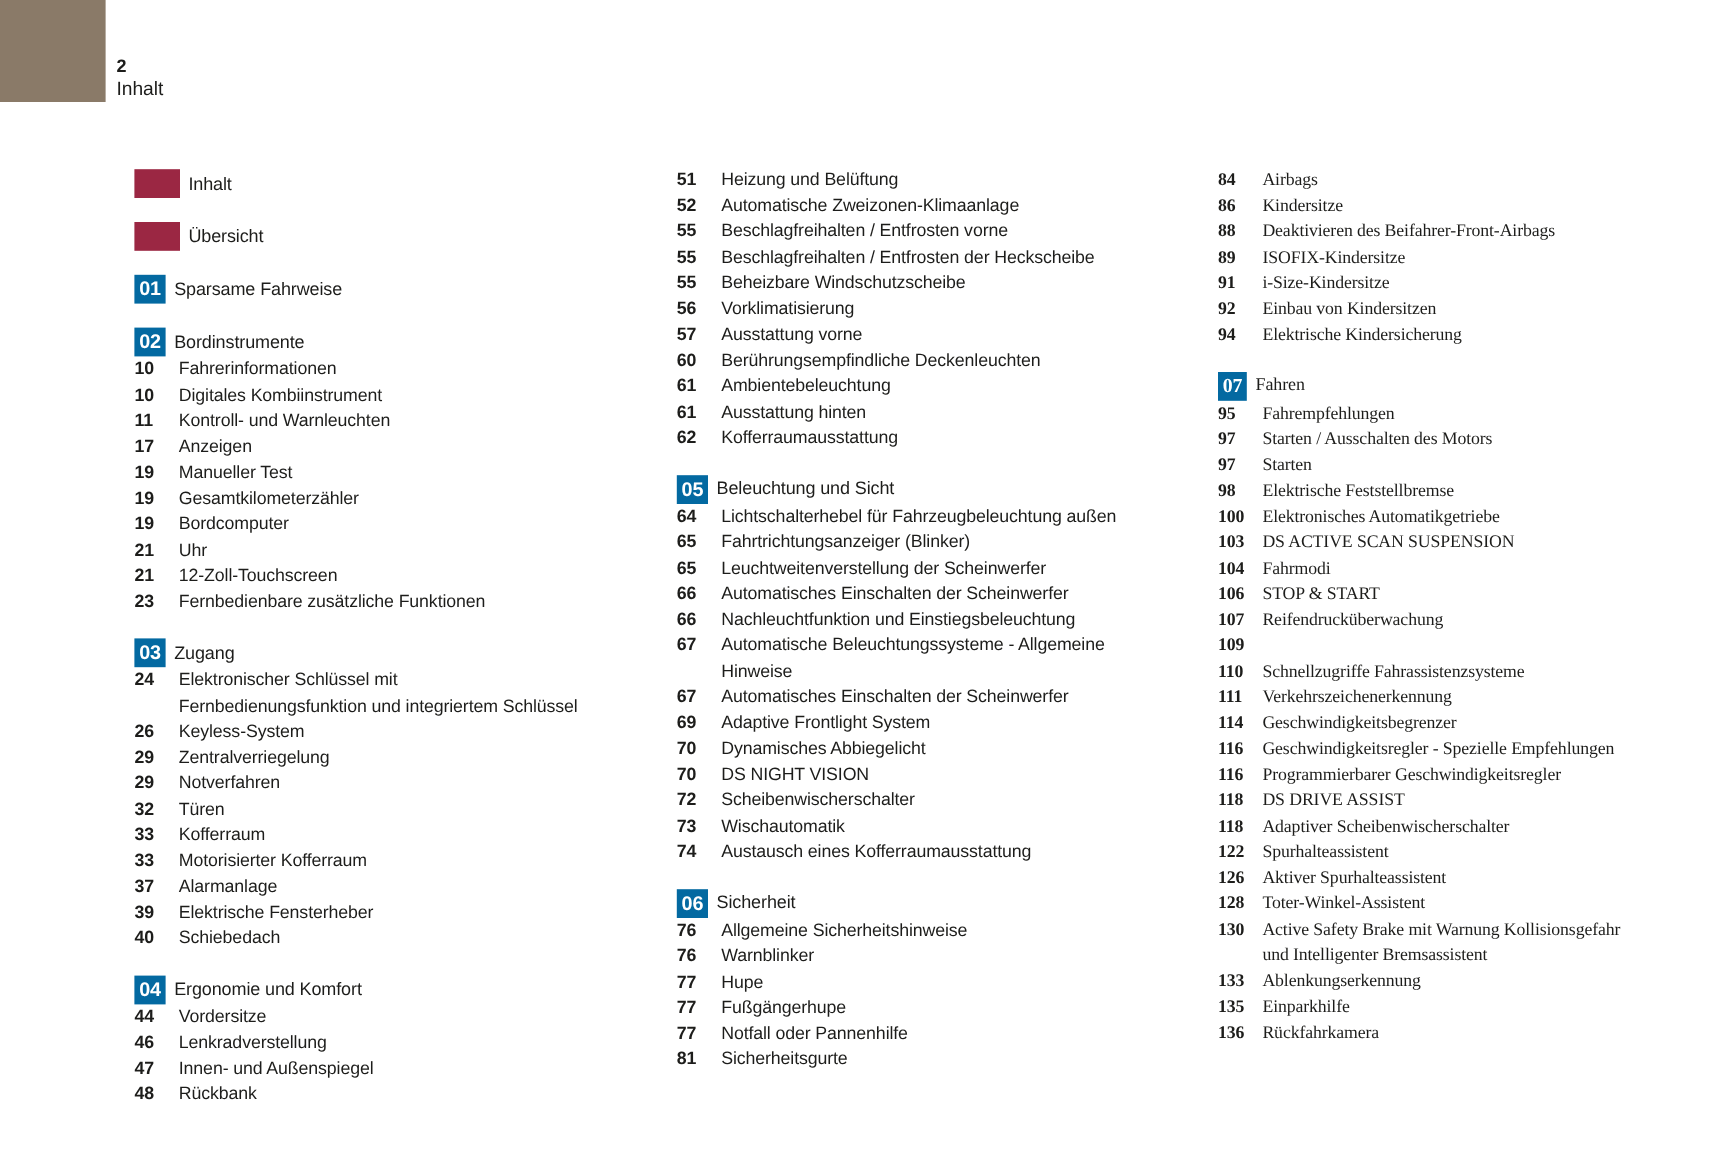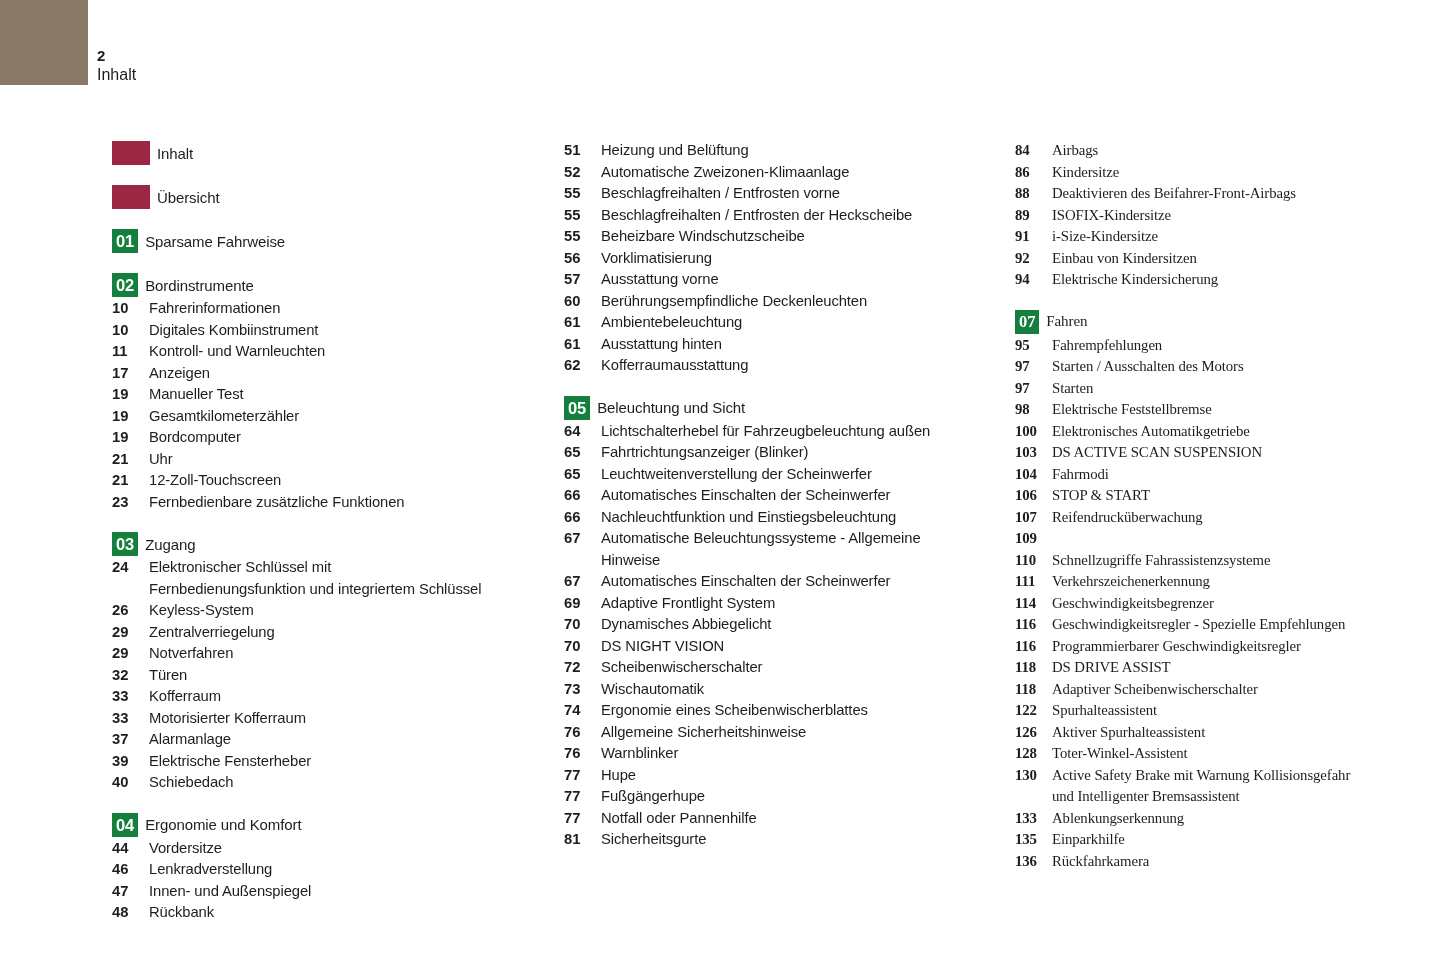--- a/index.html
+++ b/index.html
@@ -21,21 +21,21 @@
   .col-3{left:1015px;width:440px;font-family:Liberation Serif, serif;}
   .col > div:first-child{margin-top:0 !important;}
 
   .row{display:flex;font-size:14.8px;line-height:21.5px;letter-spacing:-0.1px;}
   .row .num{flex:none;width:37px;font-weight:bold;}
   .row .lbl{white-space:pre-line;}
 
   .sec{display:flex;align-items:center;gap:7px;margin-top:18px;height:26px;
        font-size:15px;letter-spacing:-0.1px;}
   .numbox{
-    background:#15803d;color:#ffffff;font-weight:bold;font-size:16.5px;
+    background:#0369a1;color:#ffffff;font-weight:bold;font-size:16.5px;
     line-height:24px;padding:0 4px;display:inline-block;text-align:center;
   }
   .swatch{width:38px;height:24px;background:#9b2743;display:inline-block;}
 </style>
 </head>
 <body>
 
 <div class="corner-block"></div>
 
 <div class="page-head">
@@ -259,21 +259,25 @@
     <div class="row">
       <span class="num">72</span>
       <span class="lbl">Scheibenwischerschalter</span>
     </div>
     <div class="row">
       <span class="num">73</span>
       <span class="lbl">Wischautomatik</span>
     </div>
     <div class="row">
       <span class="num">74</span>
-      <span class="lbl">Ergonomie eines Scheibenwischerblattes</span>
+      <span class="lbl">Austausch eines Kofferraumausstattung</span>
+    </div>
+    <div class="sec">
+      <span class="numbox">06</span>
+      <span>Sicherheit</span>
     </div>
     <div class="row">
       <span class="num">76</span>
       <span class="lbl">Allgemeine Sicherheitshinweise</span>
     </div>
     <div class="row">
       <span class="num">76</span>
       <span class="lbl">Warnblinker</span>
     </div>
     <div class="row">

